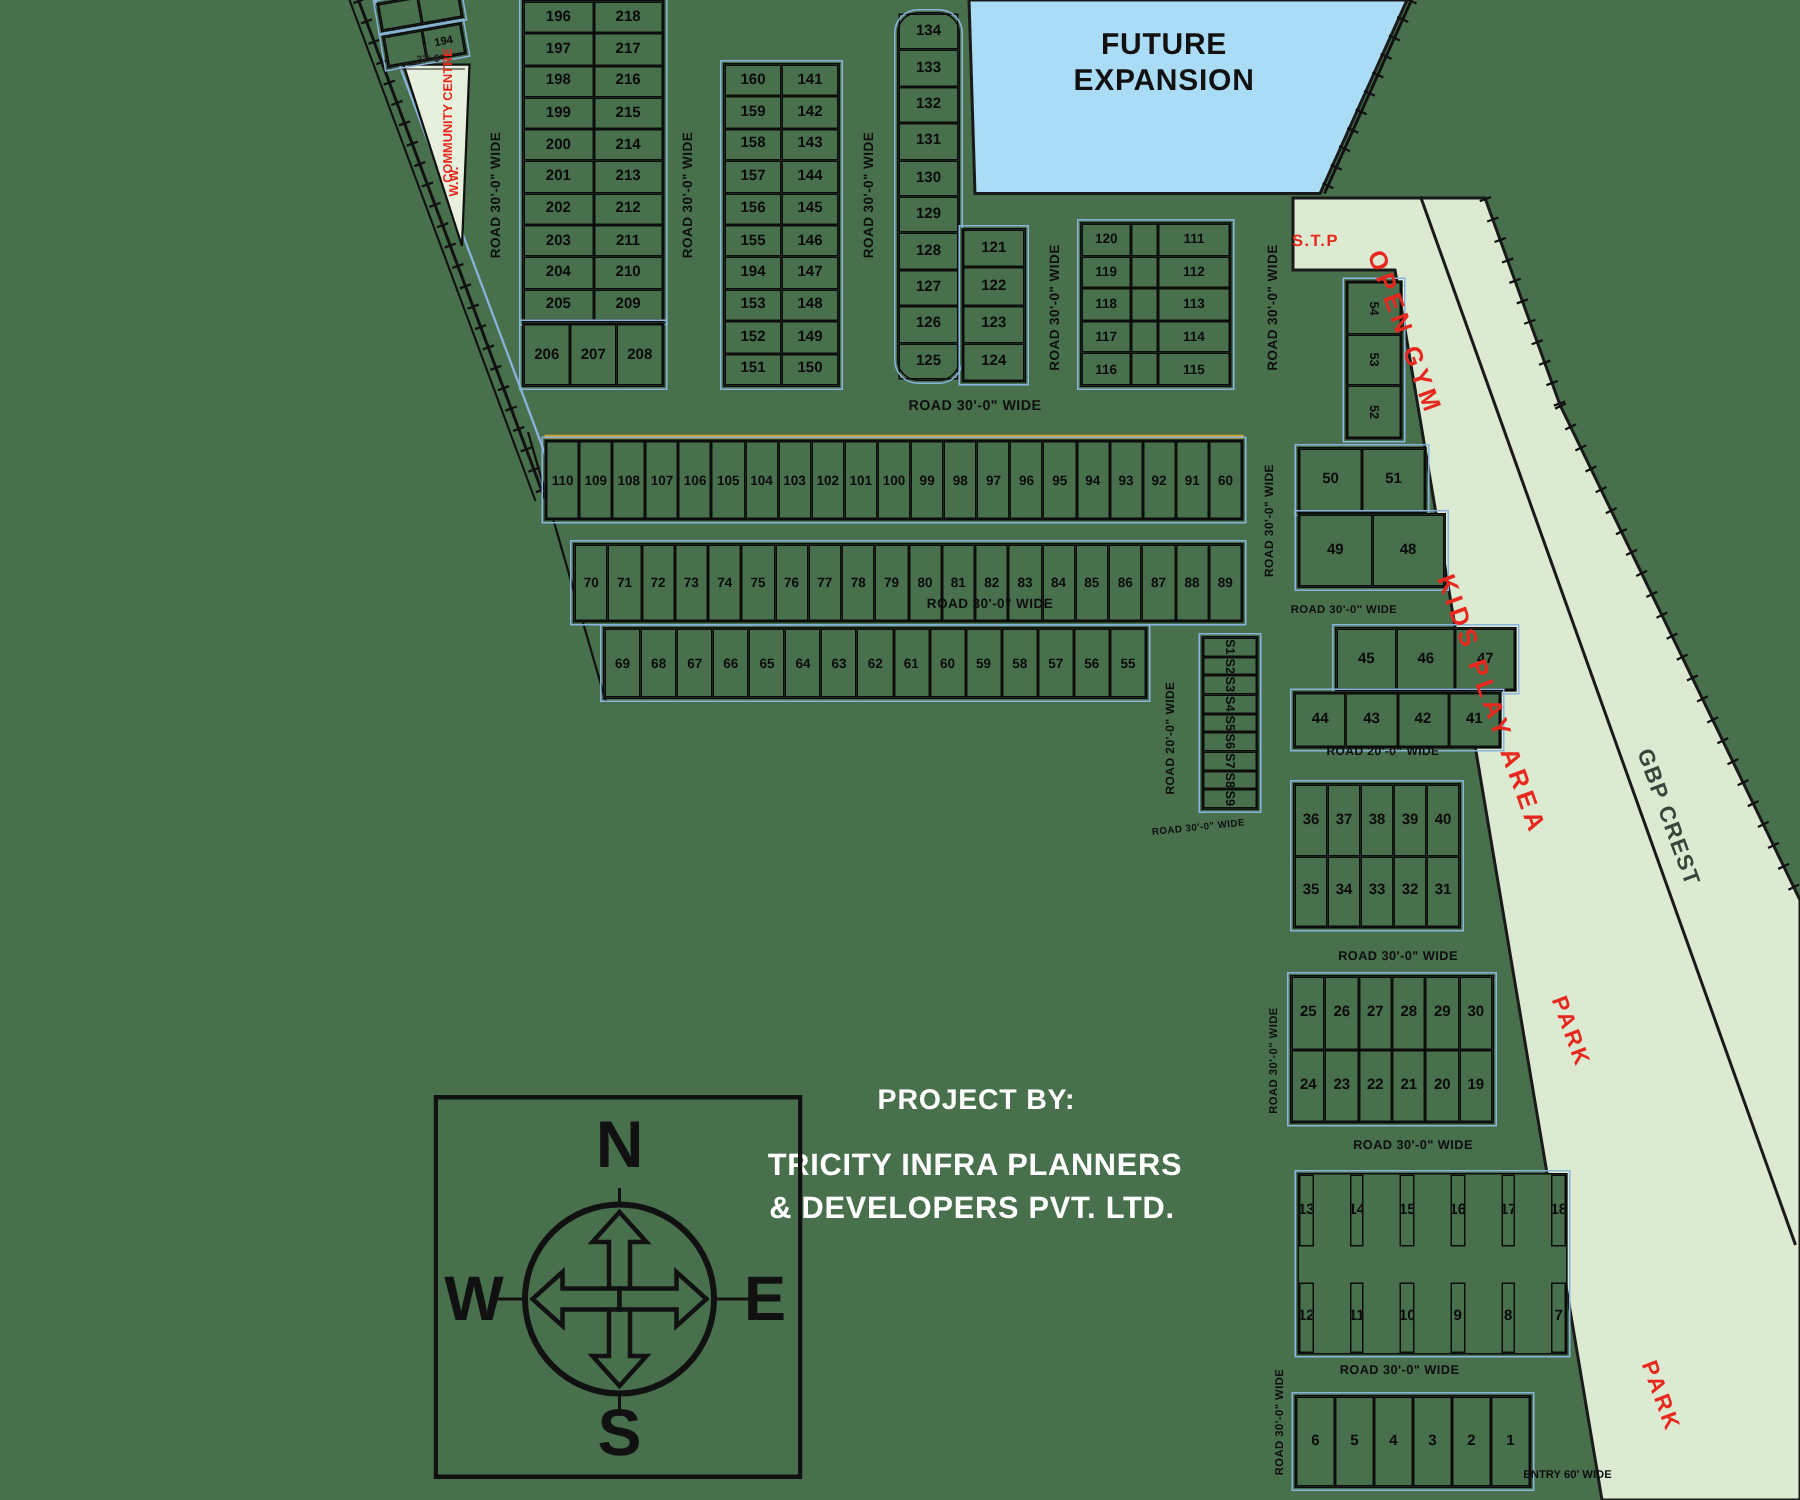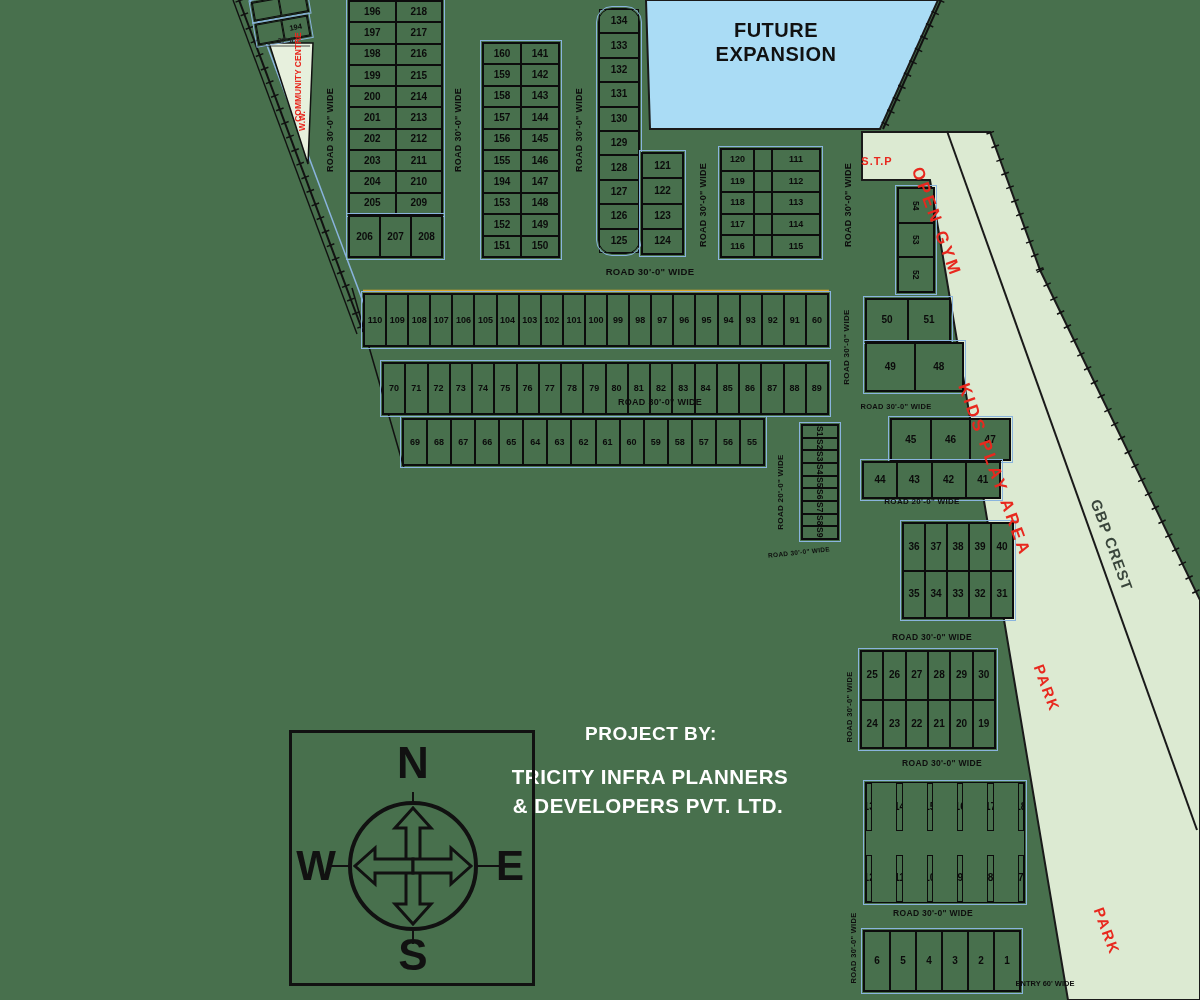--- a/index.html
+++ b/index.html
@@ -228,21 +228,21 @@
       <div class="cell">45</div>
       <div class="cell">46</div>
       <div class="cell">47</div>
     </div>
   <div class="pg" style="left:862px;top:461px;width:139px;height:38px;grid-template-columns:repeat(4,1fr);">
       <div class="cell">44</div>
       <div class="cell">43</div>
       <div class="cell">42</div>
       <div class="cell">41</div>
     </div>
-  <div class="pg" style="left:862px;top:522px;width:112px;height:97px;grid-template-columns:repeat(5,1fr);grid-template-rows:repeat(2,1fr);margin-left:40px;">
+  <div class="pg" style="left:862px;top:522px;width:112px;height:97px;grid-template-columns:repeat(5,1fr);grid-template-rows:repeat(2,1fr);">
       <div class="cell">36</div>
       <div class="cell">37</div>
       <div class="cell">38</div>
       <div class="cell">39</div>
       <div class="cell">40</div>
       <div class="cell">35</div>
       <div class="cell">34</div>
       <div class="cell">33</div>
       <div class="cell">32</div>
       <div class="cell">31</div>
@@ -254,21 +254,21 @@
       <div class="cell">28</div>
       <div class="cell">29</div>
       <div class="cell">30</div>
       <div class="cell">24</div>
       <div class="cell">23</div>
       <div class="cell">22</div>
       <div class="cell">21</div>
       <div class="cell">20</div>
       <div class="cell">19</div>
     </div>
-  <div class="pg" style="left:865px;top:782px;width:160px;height:121px;grid-template-columns:repeat(6,1fr);grid-template-rows:repeat(2,1fr);gap:24px;">
+  <div class="pg" style="left:865px;top:782px;width:180px;height:121px;grid-template-columns:repeat(6,1fr);grid-template-rows:repeat(2,1fr);gap:24px;">
       <div class="cell">13</div>
       <div class="cell">14</div>
       <div class="cell">15</div>
       <div class="cell">16</div>
       <div class="cell">17</div>
       <div class="cell">18</div>
       <div class="cell">12</div>
       <div class="cell">11</div>
       <div class="cell">10</div>
       <div class="cell">9</div>

